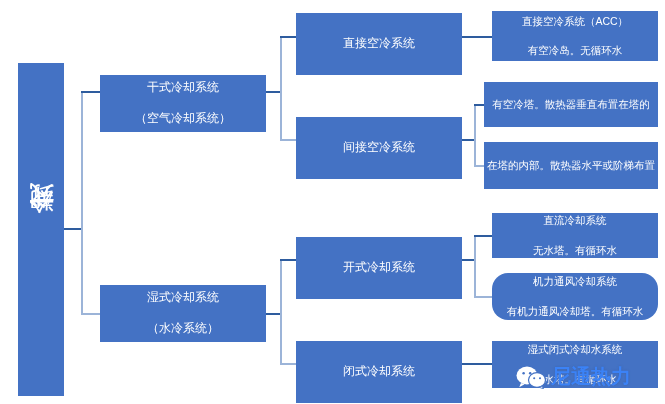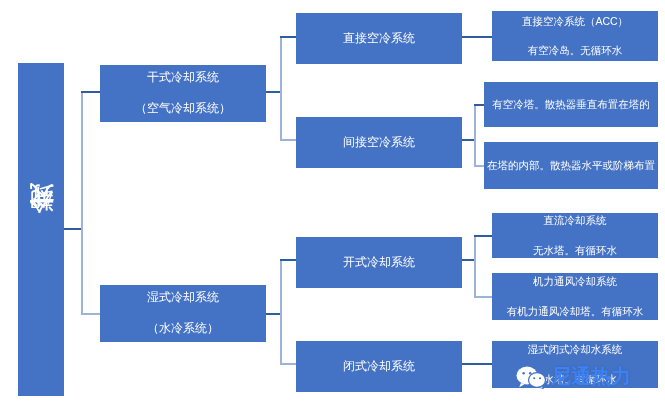--- a/index.html
+++ b/index.html
@@ -15,37 +15,37 @@
   
   #root-node{left:18px;top:63px;width:46px;height:333px;}
   #root-node .vtext{
       writing-mode:vertical-rl;
       transform:rotate(180deg);
       font-size:25px;letter-spacing:2px;white-space:nowrap;
       display:inline-block;width:auto;}
 
   
   .lvl2{left:100px;width:166px;height:57px;font-size:12px;}
-  #dry-node{top:65px;}
+  #dry-node{top:75px;}
   #wet-node{top:285px;}
 
   
-  .lvl3{left:296px;width:166px;height:51px;font-size:12px;}
+  .lvl3{left:296px;width:166px;height:62px;font-size:12px;}
   #direct-air-node{top:13px;}
   #indirect-air-node{top:117px;}
   #open-node{top:237px;}
   #closed-node{top:341px;}
 
   
   .lvl4{font-size:10.5px;line-height:1.42;}
   #acc-node{left:492px;top:11px;width:166px;height:50px;}
   #heller-node{left:484px;top:82px;width:174px;height:45px;}
   #hamon-node{left:484px;top:142px;width:174px;height:47px;}
   #once-through-node{left:492px;top:213px;width:166px;height:45px;}
-  #mech-draft-node{left:492px;top:273px;width:166px;height:47px;}
+  #mech-draft-node{left:492px;top:273px;width:166px;height:47px;border-radius:16px;}
   #wet-closed-node{left:492px;top:341px;width:166px;height:47px;}
 
   
   .hline{position:absolute;height:2px;background:#2E5C9E;}
   .vline{position:absolute;width:2px;background:#9CB4D8;}
   .hline-lt{position:absolute;height:2px;background:#9CB4D8;}
 
   
   #watermark{position:absolute;left:516px;top:363px;
       display:flex;align-items:center;gap:5px;}

